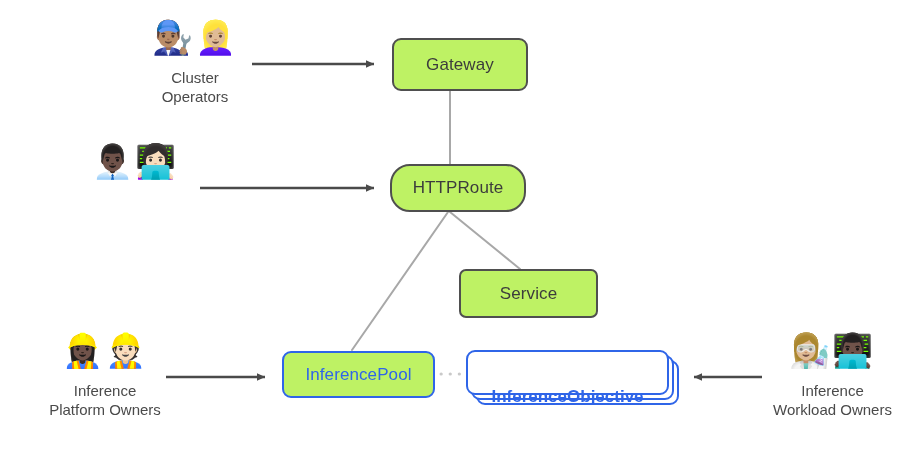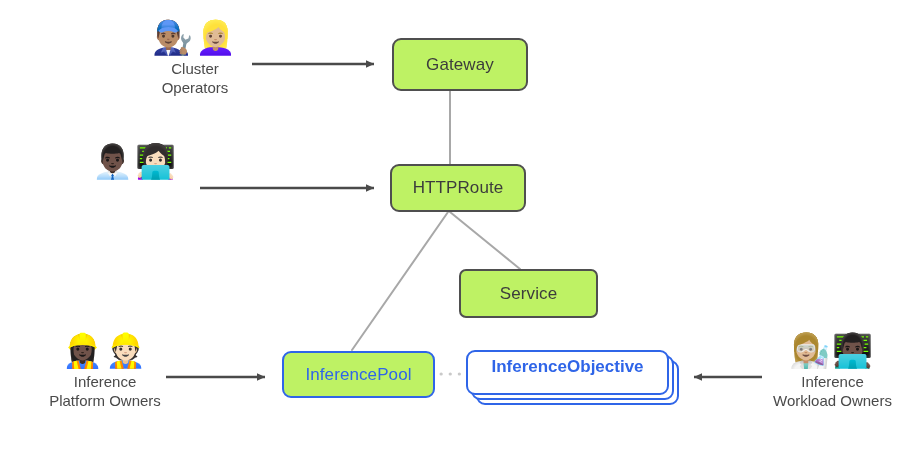--- a/index.html
+++ b/index.html
@@ -86,21 +86,21 @@
     font-size: 33px;
     line-height: 40px;
     letter-spacing: 2px;
     white-space: nowrap;
   }
   .persona .plabel {
     font-size: 15px;
     line-height: 19px;
     color: #4a4a4a;
     white-space: pre-line;
-    margin-top: 1px;
+    margin-top: 10px;
   }
 </style>
 </head>
 <body>
 
 <div id="canvas">
 
   <svg class="edges" viewBox="0 0 902 457" xmlns="http://www.w3.org/2000/svg">
     <defs>
       <marker id="arrowR" markerWidth="9" markerHeight="9" refX="8.4" refY="4.5" orient="auto" markerUnits="userSpaceOnUse">
@@ -125,31 +125,31 @@
     <g stroke="#4a4a4a" stroke-width="2.6" fill="none">
       <line x1="252" y1="64" x2="374" y2="64" marker-end="url(#arrowR)"></line>
       <line x1="200" y1="188" x2="374" y2="188" marker-end="url(#arrowR)"></line>
       <line x1="166" y1="377" x2="265" y2="377" marker-end="url(#arrowR)"></line>
       <line x1="762" y1="377" x2="694" y2="377" marker-end="url(#arrowL)"></line>
     </g>
   </svg>
 
   <div class="node dark" style="left:383px; top:38px; width:136px; height:53px; font-size:17px;">Gateway</div>
 
-  <div class="node dark" style="left:381px; top:164px; width:136px; height:48px; font-size:17px;">HTTPRoute</div>
+  <div class="node dark" style="left:381px; top:164px; width:136px; height:48px; font-size:17px;border-radius:20px;">HTTPRoute</div>
 
   <div class="node dark" style="left:450px; top:269px; width:139px; height:49px; font-size:17px;border-radius:7px;">Service</div>
 
   <div class="node blue" style="left:273px; top:351px; width:153px; height:47px; font-size:17px;">InferencePool</div>
 
   <div class="stack" style="left:466px; top:350px; width:215px; height:58px;">
     <div class="layer l3" style="width:203px; height:45px;"></div>
     <div class="layer l2" style="width:203px; height:45px;"></div>
     <div class="layer l1" style="width:203px; height:45px;"></div>
-    <div class="stack-label" style="width:203px; height:33px; font-size:17px;">InferenceObjective</div>
+    <div class="stack-label" style="width:203px; height:33px; font-size:17px;margin-top:30px;">InferenceObjective</div>
   </div>
 
   <div class="persona" style="left:130px; top:18px; width:130px;">
     <div class="emoji">👨🏽‍🔧👱🏼‍♀️</div>
     <div class="plabel">Cluster
 Operators</div>
   </div>
 
   <div class="persona" style="left:65px; top:142px; width:140px;">
     <div class="emoji">👨🏿‍💼👩🏻‍💻</div>

